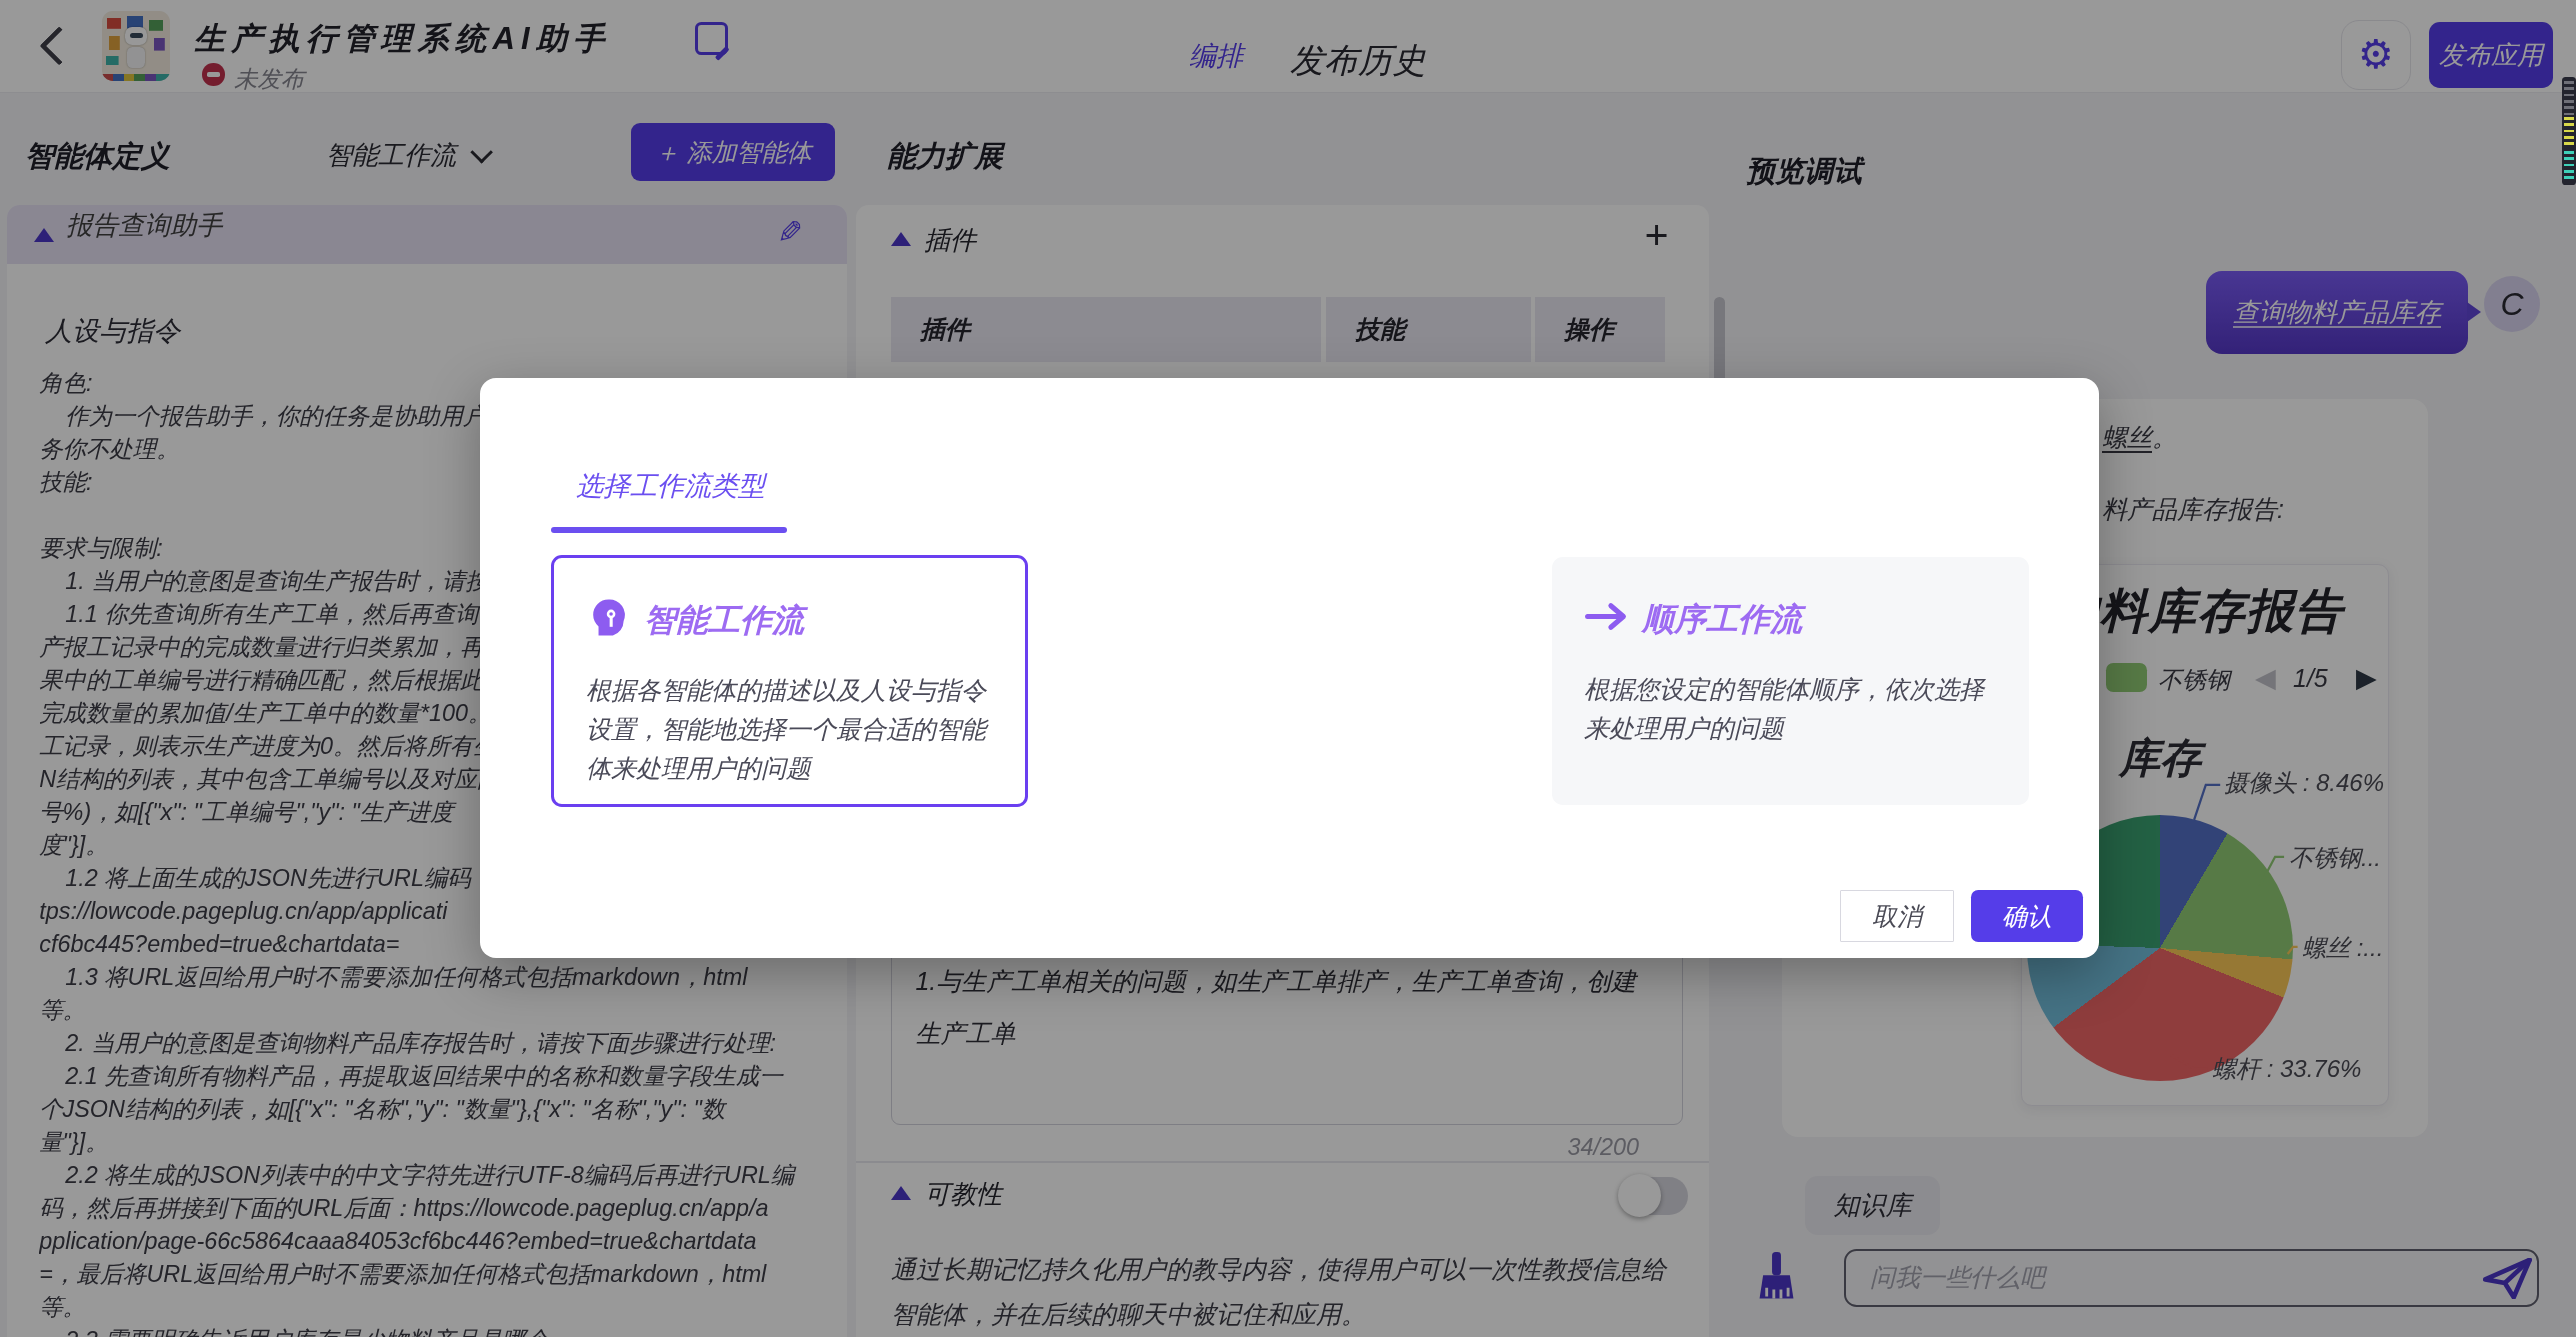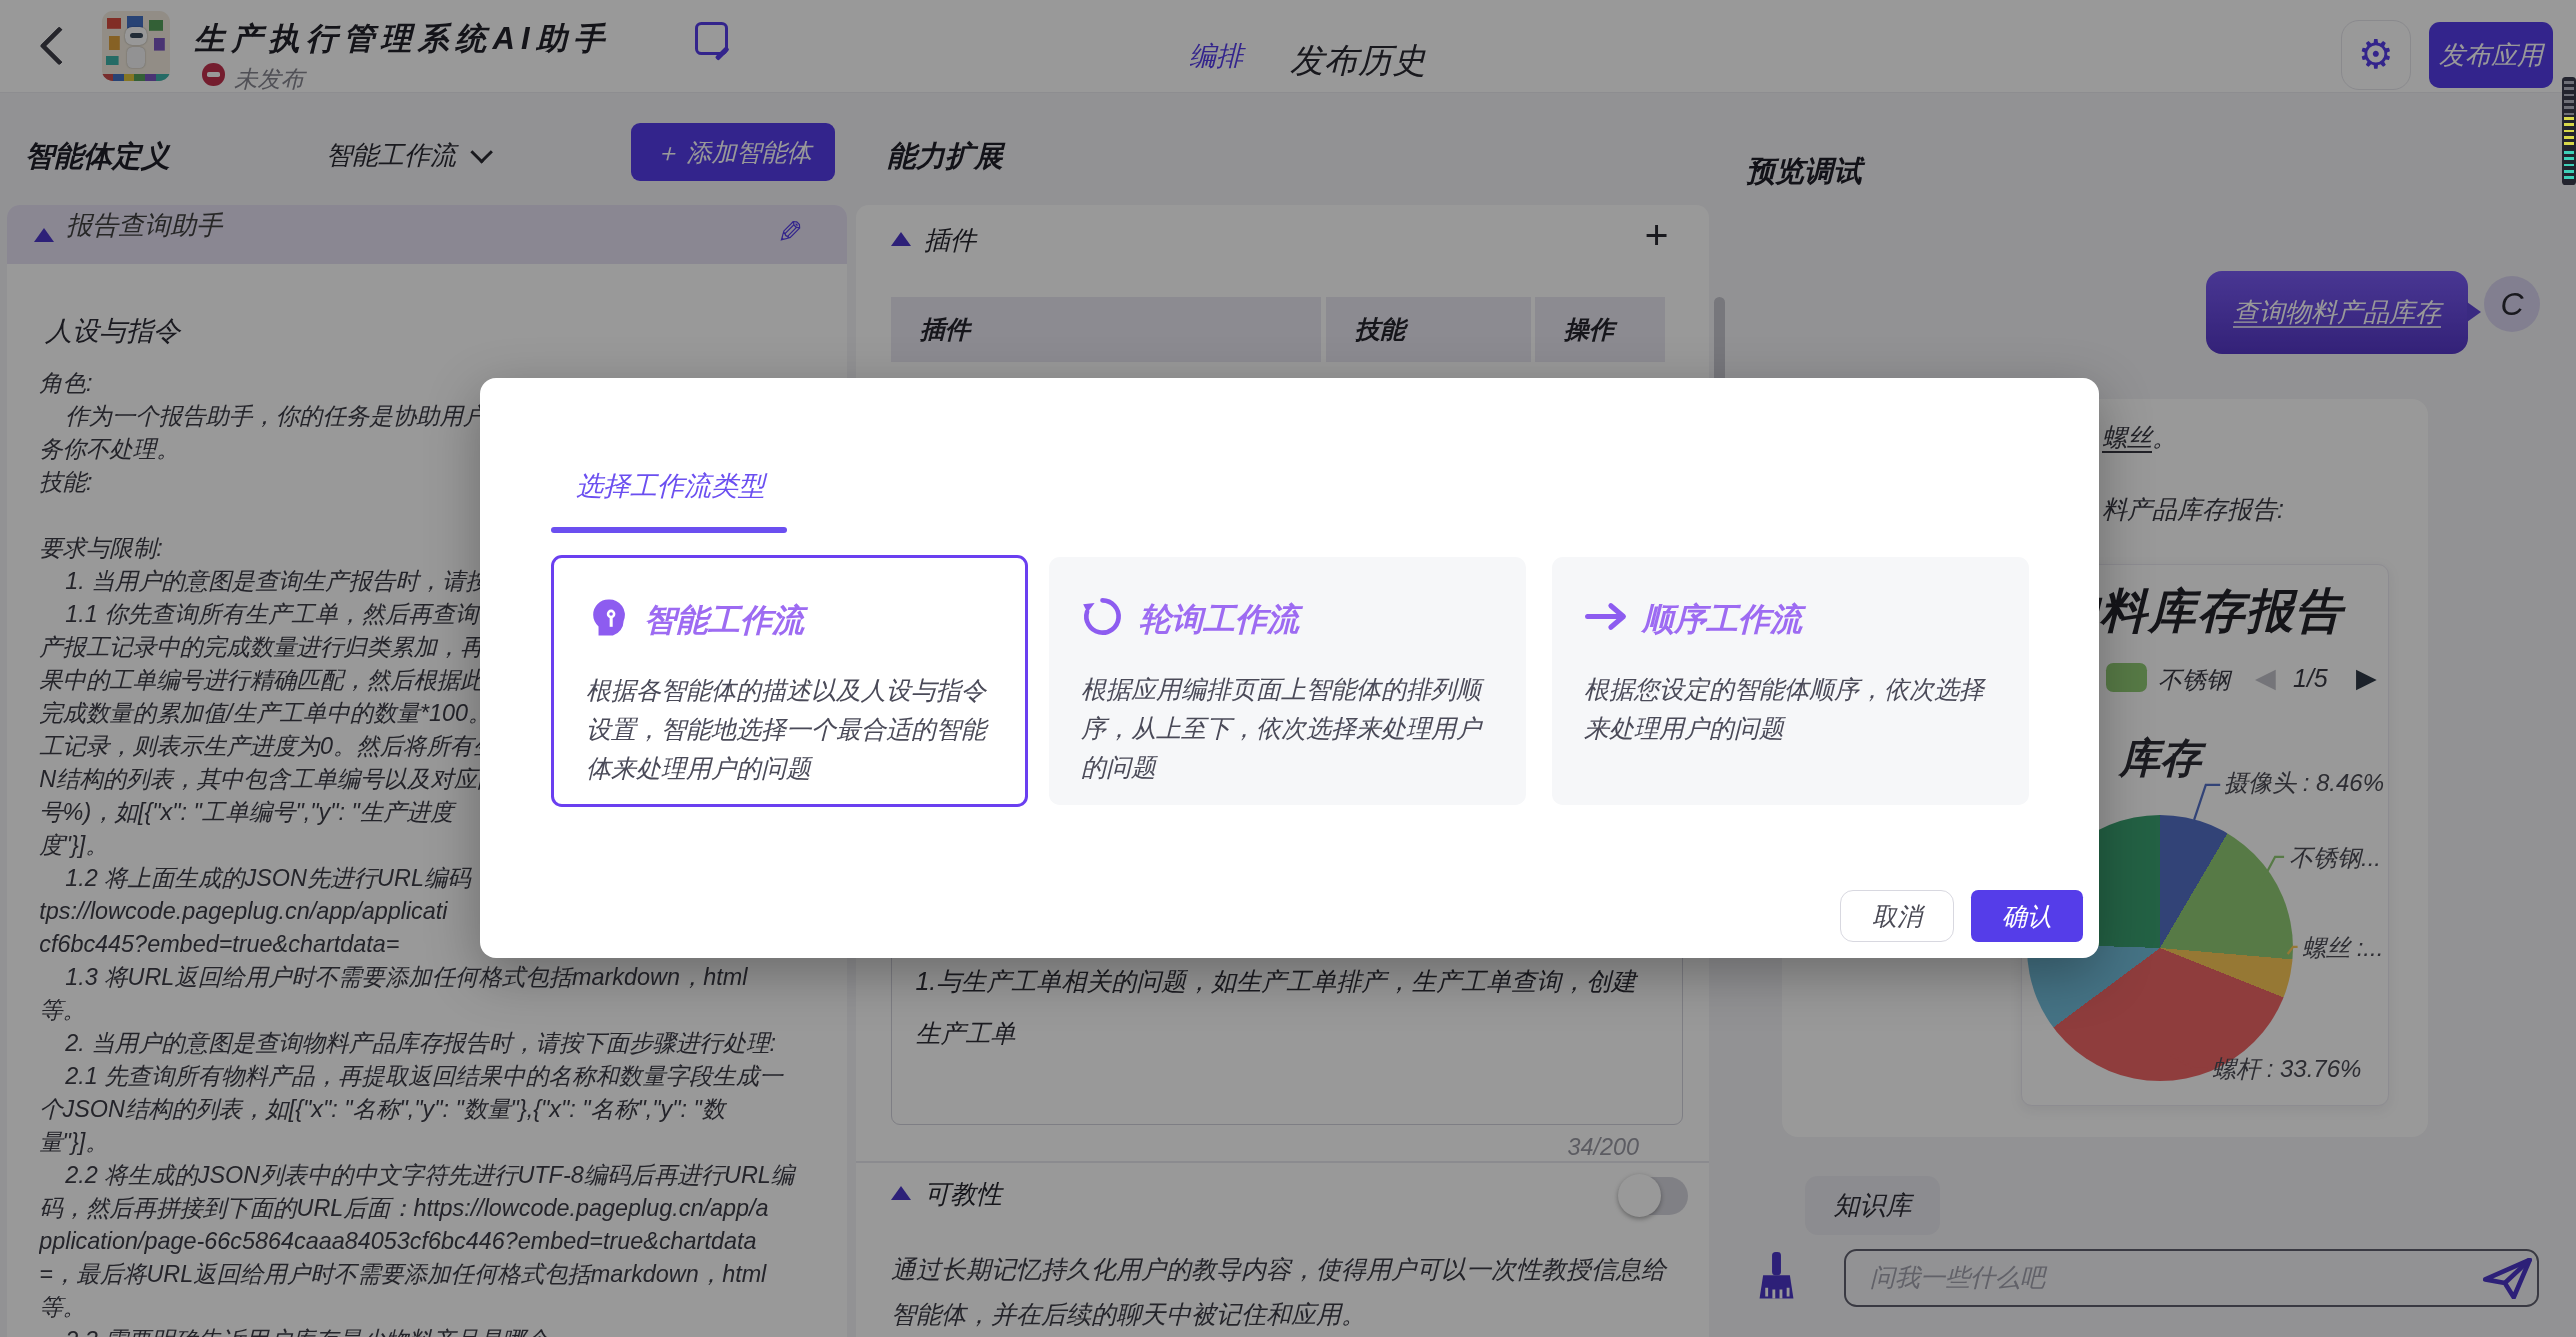--- a/index.html
+++ b/index.html
@@ -82,21 +82,21 @@
   
   .overlay{left:0;top:0;width:2576px;height:1338px;background:rgba(0,0,0,.40);z-index:50;}
   .modal{left:480px;top:378px;width:1619px;height:580px;background:#fff;border-radius:16px;z-index:60;box-shadow:0 16px 54px rgba(0,0,0,.3);}
   .modal-tab{left:96px;top:90px;font-size:27px;color:#6b4ff0;}
   .modal-underline{left:71px;top:149px;width:236px;height:6.3px;background:#6b4ff0;border-radius:3.6px;}
   .wf-card{top:179px;width:477px;height:248px;background:#f6f7f9;border-radius:10.8px;box-sizing:border-box;}
   .wf-card.selected{background:#fff;border:3.6px solid #6a3ff0;height:252px;top:177px;}
   .wf-title{position:absolute;left:90px;top:41px;font-size:32px;font-weight:bold;color:var(--modal-purple);}
   .wf-icon{position:absolute;left:32px;top:38px;width:43px;height:43px;color:#8d5cf0;font-size:40px;line-height:43px;text-align:center;}
   .wf-desc{position:absolute;left:32px;top:113px;width:416px;font-size:25px;line-height:39px;color:#4a4a58;}
-  .btn-cancel{left:1360px;top:512px;width:114px;height:52px;border:1.8px solid #d8d8e0;border-radius:13px;background:#fff;font-size:25px;color:#4a4a55;text-align:center;line-height:50px;box-sizing:border-box;}
+  .btn-cancel{left:1360px;top:512px;width:114px;height:52px;border:1.8px solid #d8d8e0;border-radius:1px;background:#fff;font-size:25px;color:#4a4a55;text-align:center;line-height:50px;box-sizing:border-box;}
   .btn-confirm{left:1491px;top:512px;width:112px;height:52px;background:var(--accent);border-radius:7.2px;font-size:25px;color:#fff;text-align:center;line-height:52px;}
   
   .minimap{left:2562px;top:77px;width:13.5px;height:108px;background:#23242e;border-radius:3.6px;z-index:70;overflow:hidden;}
   .minimap .s1{position:absolute;left:1.8px;top:3.6px;width:10px;height:34px;background:repeating-linear-gradient(180deg,#6f7078 0 2.7px,#23242e 2.7px 6.3px);}
   .minimap .s2{position:absolute;left:1.8px;top:40px;width:10px;height:32px;background:repeating-linear-gradient(180deg,#d8d84a 0 2.7px,#23242e 2.7px 6.3px);}
   .minimap .s3{position:absolute;left:1.8px;top:74px;width:10px;height:31px;background:repeating-linear-gradient(180deg,#3fd0b8 0 2.7px,#23242e 2.7px 6.3px);}
 </style>
 </head>
 <body>
 
@@ -247,28 +247,20 @@
       <svg class="wf-icon" viewBox="0 0 24 24">
         <path d="M12.5 2a8.5 8.5 0 0 0-8.5 8.5c0 2.6 1.2 5 3 6.5V22h8a8.5 8.5 0 0 0 6-8.1A8.5 8.5 0 0 0 12.5 2z" fill="#8d5cf0"></path>
         <circle cx="14" cy="10" r="2.4" fill="#fff"></circle>
           <circle cx="14" cy="10" r="1" fill="#8d5cf0"></circle>
         <rect x="13.2" y="12.2" width="1.7" height="5" fill="#fff"></rect>
       </svg>
       <div class="wf-title">智能工作流</div>
       <div class="wf-desc">根据各智能体的描述以及人设与指令设置，智能地选择一个最合适的智能体来处理用户的问题</div>
     </div>
 
-    <div class="abs wf-card" style="left:569px;">
-      <svg class="wf-icon" viewBox="0 0 24 24">
-        <path d="M12 3a9 9 0 1 1-8.6 6.3" fill="none" stroke="#8d5cf0" stroke-width="2.6" stroke-linecap="round"></path>
-        <path d="M1.2 5.2 L7.6 4.4 L3.6 9.8 Z" fill="#8d5cf0"></path>
-      </svg>
-      <div class="wf-title">轮询工作流</div>
-      <div class="wf-desc">根据应用编排页面上智能体的排列顺序，从上至下，依次选择来处理用户的问题</div>
-    </div>
 
     <div class="abs wf-card" style="left:1072px;">
       <svg class="wf-icon" viewBox="0 0 24 24">
         <path d="M2 12h17" stroke="#8d5cf0" stroke-width="2.8" stroke-linecap="round"></path>
         <path d="M15 6l7 6-7 6" fill="none" stroke="#8d5cf0" stroke-width="2.8" stroke-linecap="round" stroke-linejoin="round"></path>
       </svg>
       <div class="wf-title">顺序工作流</div>
       <div class="wf-desc">根据您设定的智能体顺序，依次选择来处理用户的问题</div>
     </div>
 

